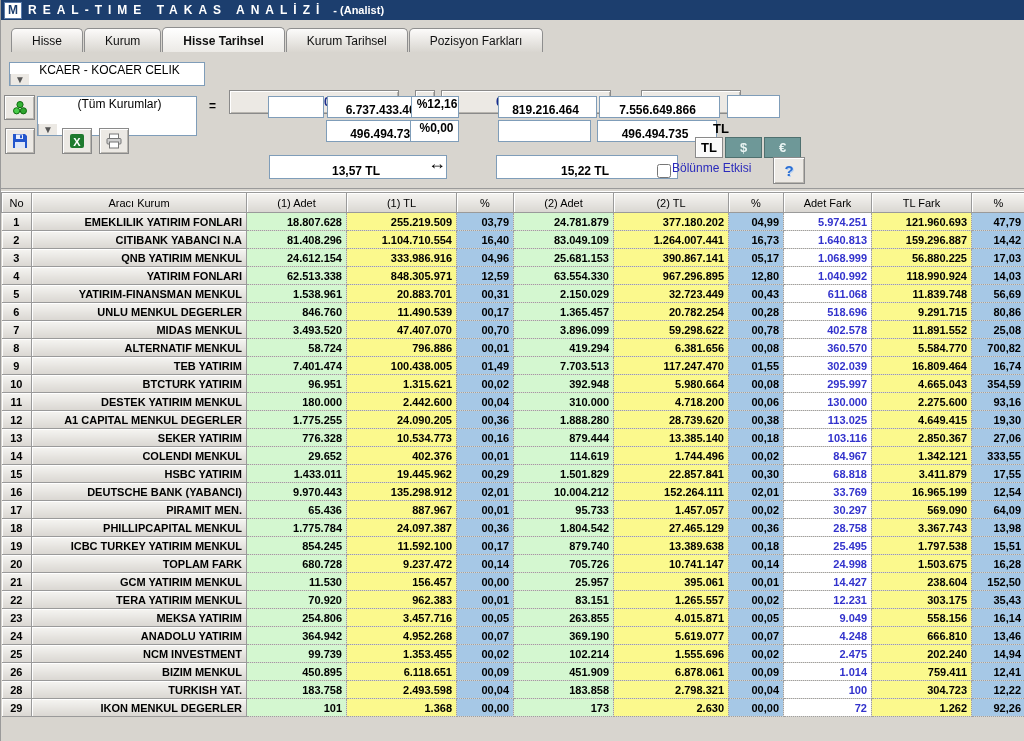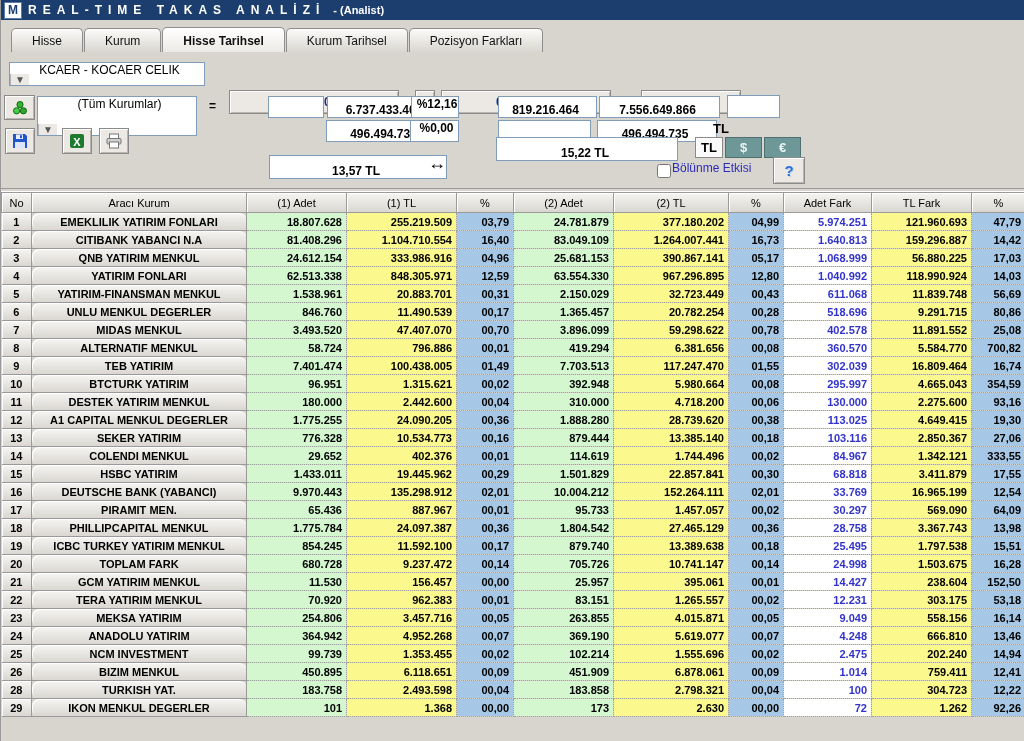--- a/index.html
+++ b/index.html
@@ -38,21 +38,21 @@
   
   .grid-wrap{position:absolute;left:0;top:192px;width:1024px;}
   table{border-collapse:collapse;table-layout:fixed;width:1024px;font-family:"Liberation Sans",sans-serif;}
   th{height:19px;font-size:11px;font-weight:normal;text-align:center;background:linear-gradient(180deg,#f5f4f1,#d9d6d1);
      border:1px solid #9a9a9a;box-shadow:inset 1px 1px 0 #ffffff;overflow:hidden;white-space:nowrap;padding:0 2px;}
   td{height:17px;font-size:11px;font-weight:bold;overflow:hidden;white-space:nowrap;padding:0 4px;
      border-right:1px dotted #9f9f9f;border-bottom:1px dotted #9f9f9f;}
   td.gray{background:linear-gradient(180deg,#f5f4f1,#d9d6d1);border-right:1px solid #9a9a9a;border-bottom:1px solid #9a9a9a;
           box-shadow:inset 1px 1px 0 #ffffff;}
   td.c-no{text-align:center;padding:0 1px;}
-  td.c-name{text-align:center;border-radius:7px;}
+  td.c-name{text-align:right;}
   td.c-num{text-align:right;}
   td.bg-green{background:var(--col-green,#d4f7d0);}
   td.bg-yellow{background:var(--col-yellow,#fbf98d);}
   td.bg-blue{background:var(--col-blue,#a6c8e6);}
   td.bg-white{background:#ffffff;color:var(--fark-text,#3232cc);}
 </style>
 </head>
 <body>
 
 <div class="app">
@@ -126,21 +126,21 @@
       <rect x="3.5" y="9" width="9" height="6" fill="#fff" stroke="#777"></rect>
     </svg>
   </div>
 
   <div class="abs curbtn selected" style="left:694px;top:137px;width:28px;height:21px;">TL</div>
   <div class="abs curbtn" style="left:724px;top:137px;width:37px;height:21px;">$</div>
   <div class="abs curbtn" style="left:763px;top:137px;width:37px;height:21px;">€</div>
 
   <div class="abs tbox right" style="left:232px;top:155px;width:178px;height:24px;">13,57 TL</div>
   <span class="abs" style="left:416px;top:153px;width:40px;text-align:center;font-size:18px;font-weight:bold;">↔</span>
-  <div class="abs tbox right" style="left:459px;top:137px;width:182px;height:24px;">15,22 TL</div>
+  <div class="abs tbox right" style="left:459px;top:155px;width:182px;height:24px;">15,22 TL</div>
   <input type="checkbox" class="abs" style="left: 652px; top: 161px; width: 14px; height: 14px;">
   <span class="abs split-label" style="left:671px;top:161px;">Bölünme Etkisi</span>
   <div class="abs btn" style="left:772px;top:157px;width:32px;height:27px;">
     <span class="help-q">?</span>
   </div>
 
   <div class="divider"></div>
 
   <div class="grid-wrap">
     <table id="grid">
@@ -450,21 +450,21 @@
             <td class="gray c-no">22</td>
             <td class="gray c-name">TERA YATIRIM MENKUL</td>
             <td class="bg-green c-num">70.920</td>
             <td class="bg-yellow c-num">962.383</td>
             <td class="bg-blue c-num">00,01</td>
             <td class="bg-green c-num">83.151</td>
             <td class="bg-yellow c-num">1.265.557</td>
             <td class="bg-blue c-num">00,02</td>
             <td class="bg-white c-num">12.231</td>
             <td class="bg-yellow c-num">303.175</td>
-            <td class="bg-blue c-num">53,18</td>
+            <td class="bg-blue c-num">35,43</td>
           </tr>
           <tr>
             <td class="gray c-no">23</td>
             <td class="gray c-name">MEKSA YATIRIM</td>
             <td class="bg-green c-num">254.806</td>
             <td class="bg-yellow c-num">3.457.716</td>
             <td class="bg-blue c-num">00,05</td>
             <td class="bg-green c-num">263.855</td>
             <td class="bg-yellow c-num">4.015.871</td>
             <td class="bg-blue c-num">00,05</td>

